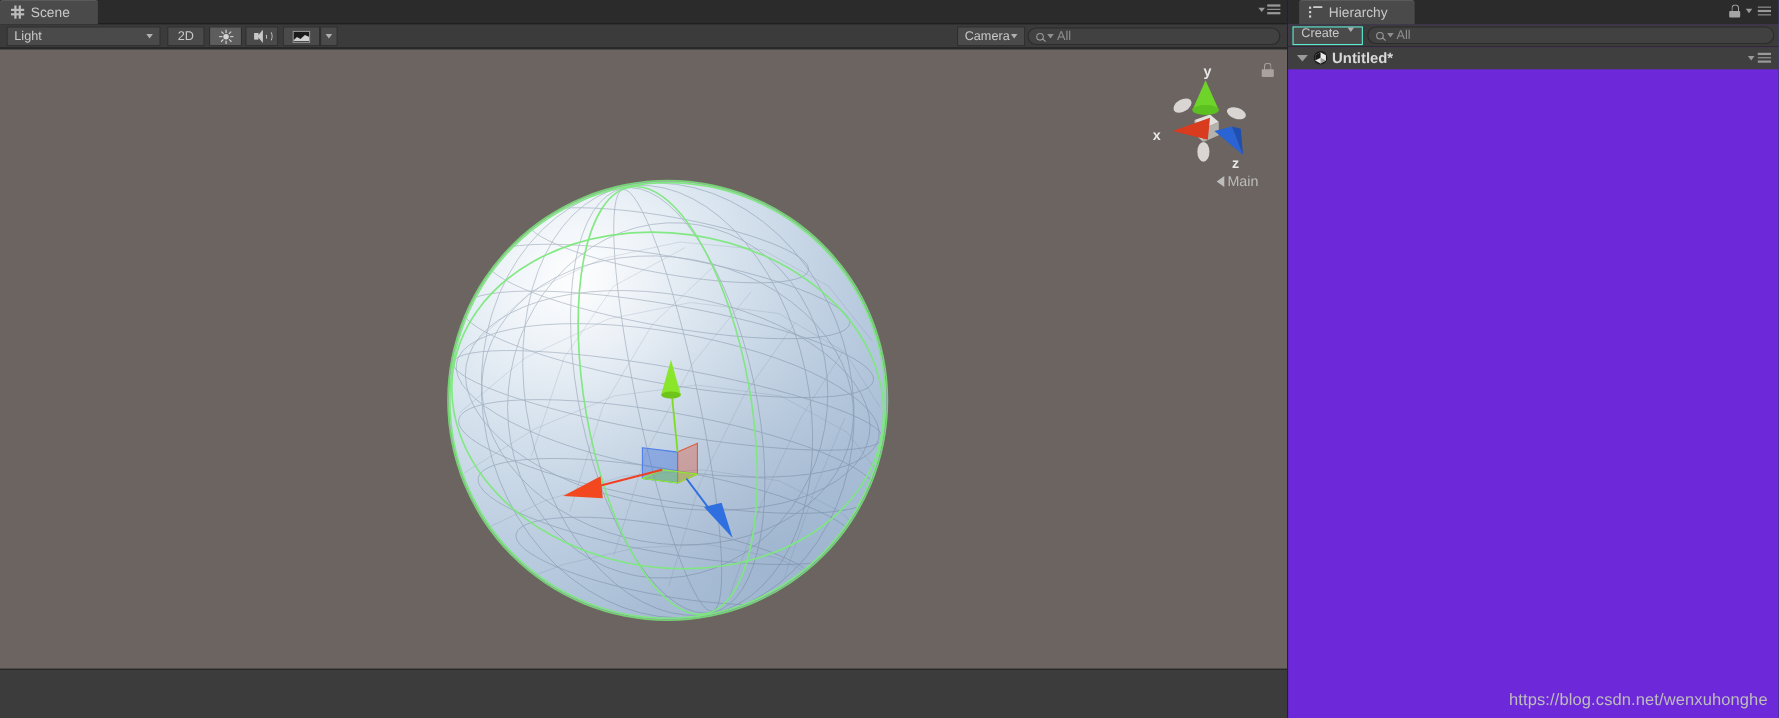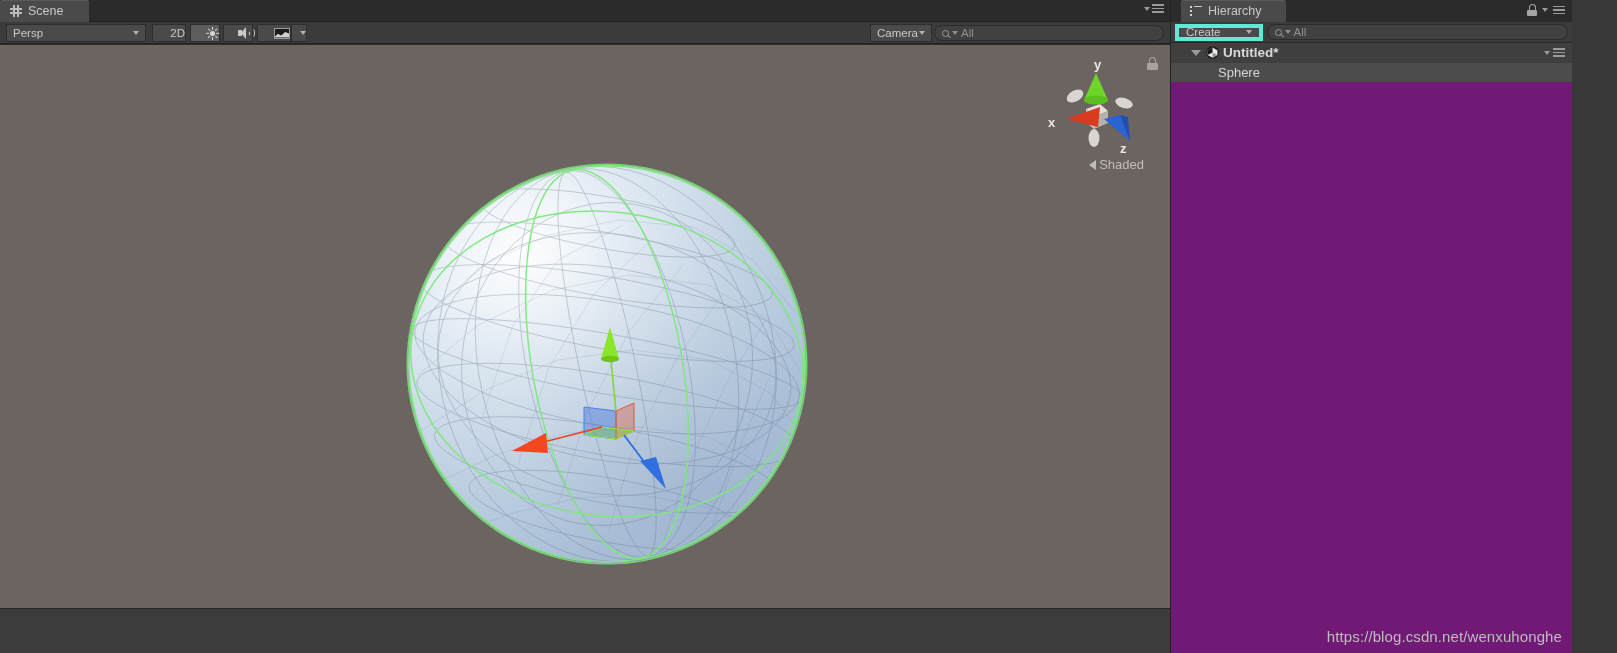--- a/index.html
+++ b/index.html
@@ -61,21 +61,21 @@
   .hamburger i:nth-child(3) { top: 7px; }
 
   
   .scene-toolbar {
     height: 22px; background: #3b3b3b;
     border-bottom: 1px solid #232323;
     display: flex; align-items: stretch; gap: 0;
     padding: 0 2px;
   }
   .tb {
-    display: flex; align-items: center; justify-content: flex-end;
+    display: flex; align-items: center; justify-content: center;
     background: #4a4a4a;
     border: 1px solid #2e2e2e;
     color: #c9c9c9; font-size: 11.5px;
     margin: 2px 0; height: 18px;
   }
   .tb.active { background: #5d5d5d; }
   .tb-draw {
     width: 140px; padding: 0 6px; justify-content: space-between;
     margin-left: 4px;
   }
@@ -194,22 +194,22 @@
   }
 
   
   #scene-bottom {
     position: absolute; left: 0; top: 608px; width: 1170px; height: 45px;
     background: #3c3c3c; border-top: 1px solid #252525;
   }
 
   
   #hierarchy-panel {
-    position: absolute; left: 1170px; top: 0; width: 402px; height: 653px;
-    background: #701a75; border-left: 1px solid #232323;
+    position: absolute; left: 1170px; top: 0; width: 447px; height: 653px;
+    background: #6d28d9; border-left: 1px solid #232323;
   }
   .h-tabbar { position: relative; height: 22px; background: #2b2b2b; }
   .h-tab {
     position: absolute; left: 10px; top: 0; height: 22px; padding: 0 24px 0 9px;
     background: #4a4a4a; display: flex; align-items: center; gap: 6px;
     border-top-left-radius: 3px; border-top-right-radius: 3px;
     color: #c8c8c8; font-size: 12.5px;
     box-shadow: inset 0 1px 0 #5a5a5a;
   }
   .h-tab-icon { width: 12px; height: 11px; position: relative; }
@@ -236,33 +236,33 @@
   }
   .lock-ico .bdy {
     position: absolute; left: 0; bottom: 0; width: 10px; height: 6.5px;
     background: #a5a5a5; border-radius: 1px;
   }
   .h-toolbar {
     height: 21px; background: #3b3b3b; border-bottom: 1px solid #2a2a2a;
     display: flex; align-items: center; padding: 0 4px; gap: 4px;
   }
   .create-btn {
-    height: 17px; padding: 0 7px; background: #4a4a4a; border: 4px solid #5eead4;
+    height: 17px; padding: 0 7px; background: #4a4a4a; border: 1px solid #5eead4;
     color: #c9c9c9; font-size: 11.5px;
-    display: flex; align-items: center; gap: 25px;
+    display: flex; gap: 7px;
   }
   .h-search {
     flex: 1; height: 16px; background: #414141; border: 1px solid #2b2b2b;
     border-radius: 8px; display: flex; align-items: center; gap: 3px;
     padding: 0 7px; color: #8f8f8f; font-size: 11.5px;
   }
   .h-list { position: relative; }
   .h-row {
     height: 19.5px; display: flex; align-items: center;
-    color: #b8b8b8; font-size: 13px; padding-left: 20px; gap: 4px;
+    color: #b8b8b8; font-size: 13px; padding-left: 8px; gap: 4px;
   }
   .h-row.scene-row {
     background: #3f3f3f; color: #d8d8d8; font-weight: bold; font-size: 13.5px;
   }
   .h-row.selected { background: #4c4c4c; color: #d6d6d6; }
   .tri {
     width: 0; height: 0; margin-right: 1px;
     border-left: 5px solid transparent; border-right: 5px solid transparent;
     border-top: 6px solid #9a9a9a;
   }
@@ -296,21 +296,21 @@
         <span class="hamburger">
             <i></i>
             <i></i>
             <i></i>
           </span>
       </div>
     </div>
 
     <div class="scene-toolbar">
       <div class="tb tb-draw">
-        <span>Persp</span>
+        <span>Light</span>
         <span class="tiny-caret"></span>
       </div>
       <div class="tb tb-2d">
         <span>2D</span>
       </div>
       <div class="tb tb-sq active" style="margin-left:4px;">
         <span class="sun">
           <span class="ray" style="transform:rotate(0deg);">
               <i></i>
               <i></i>
@@ -457,21 +457,21 @@
         </g>
 
         <g>
           <polygon points="102,88 76,66 92,62" fill="#2a63d4"></polygon>
           <polygon points="102,88 92,62 100,64" fill="#1f4fb0"></polygon>
         </g>
       </svg>
 
       <div class="persp-label">
         <span class="persp-arrow"></span>
-        <span>Shaded</span>
+        <span>Main</span>
       </div>
 
       <div class="vp-lock">
         <span class="shackle"></span>
           <span class="bodyl"></span>
       </div>
     </div>
 
     <div id="scene-bottom"></div>
   </div>
@@ -532,21 +532,18 @@
         <span class="row-menu">
           <span class="caret-sm"></span>
           <span class="hamburger">
               <i></i>
               <i></i>
               <i></i>
             </span>
         </span>
       </div>
 
-      <div class="h-row selected">
-        <span class="child-label">Sphere</span>
-      </div>
     </div>
 
     <div class="watermark">https://blog.csdn.net/wenxuhonghe</div>
   </div>
 
 </div>
 
 </body></html>

